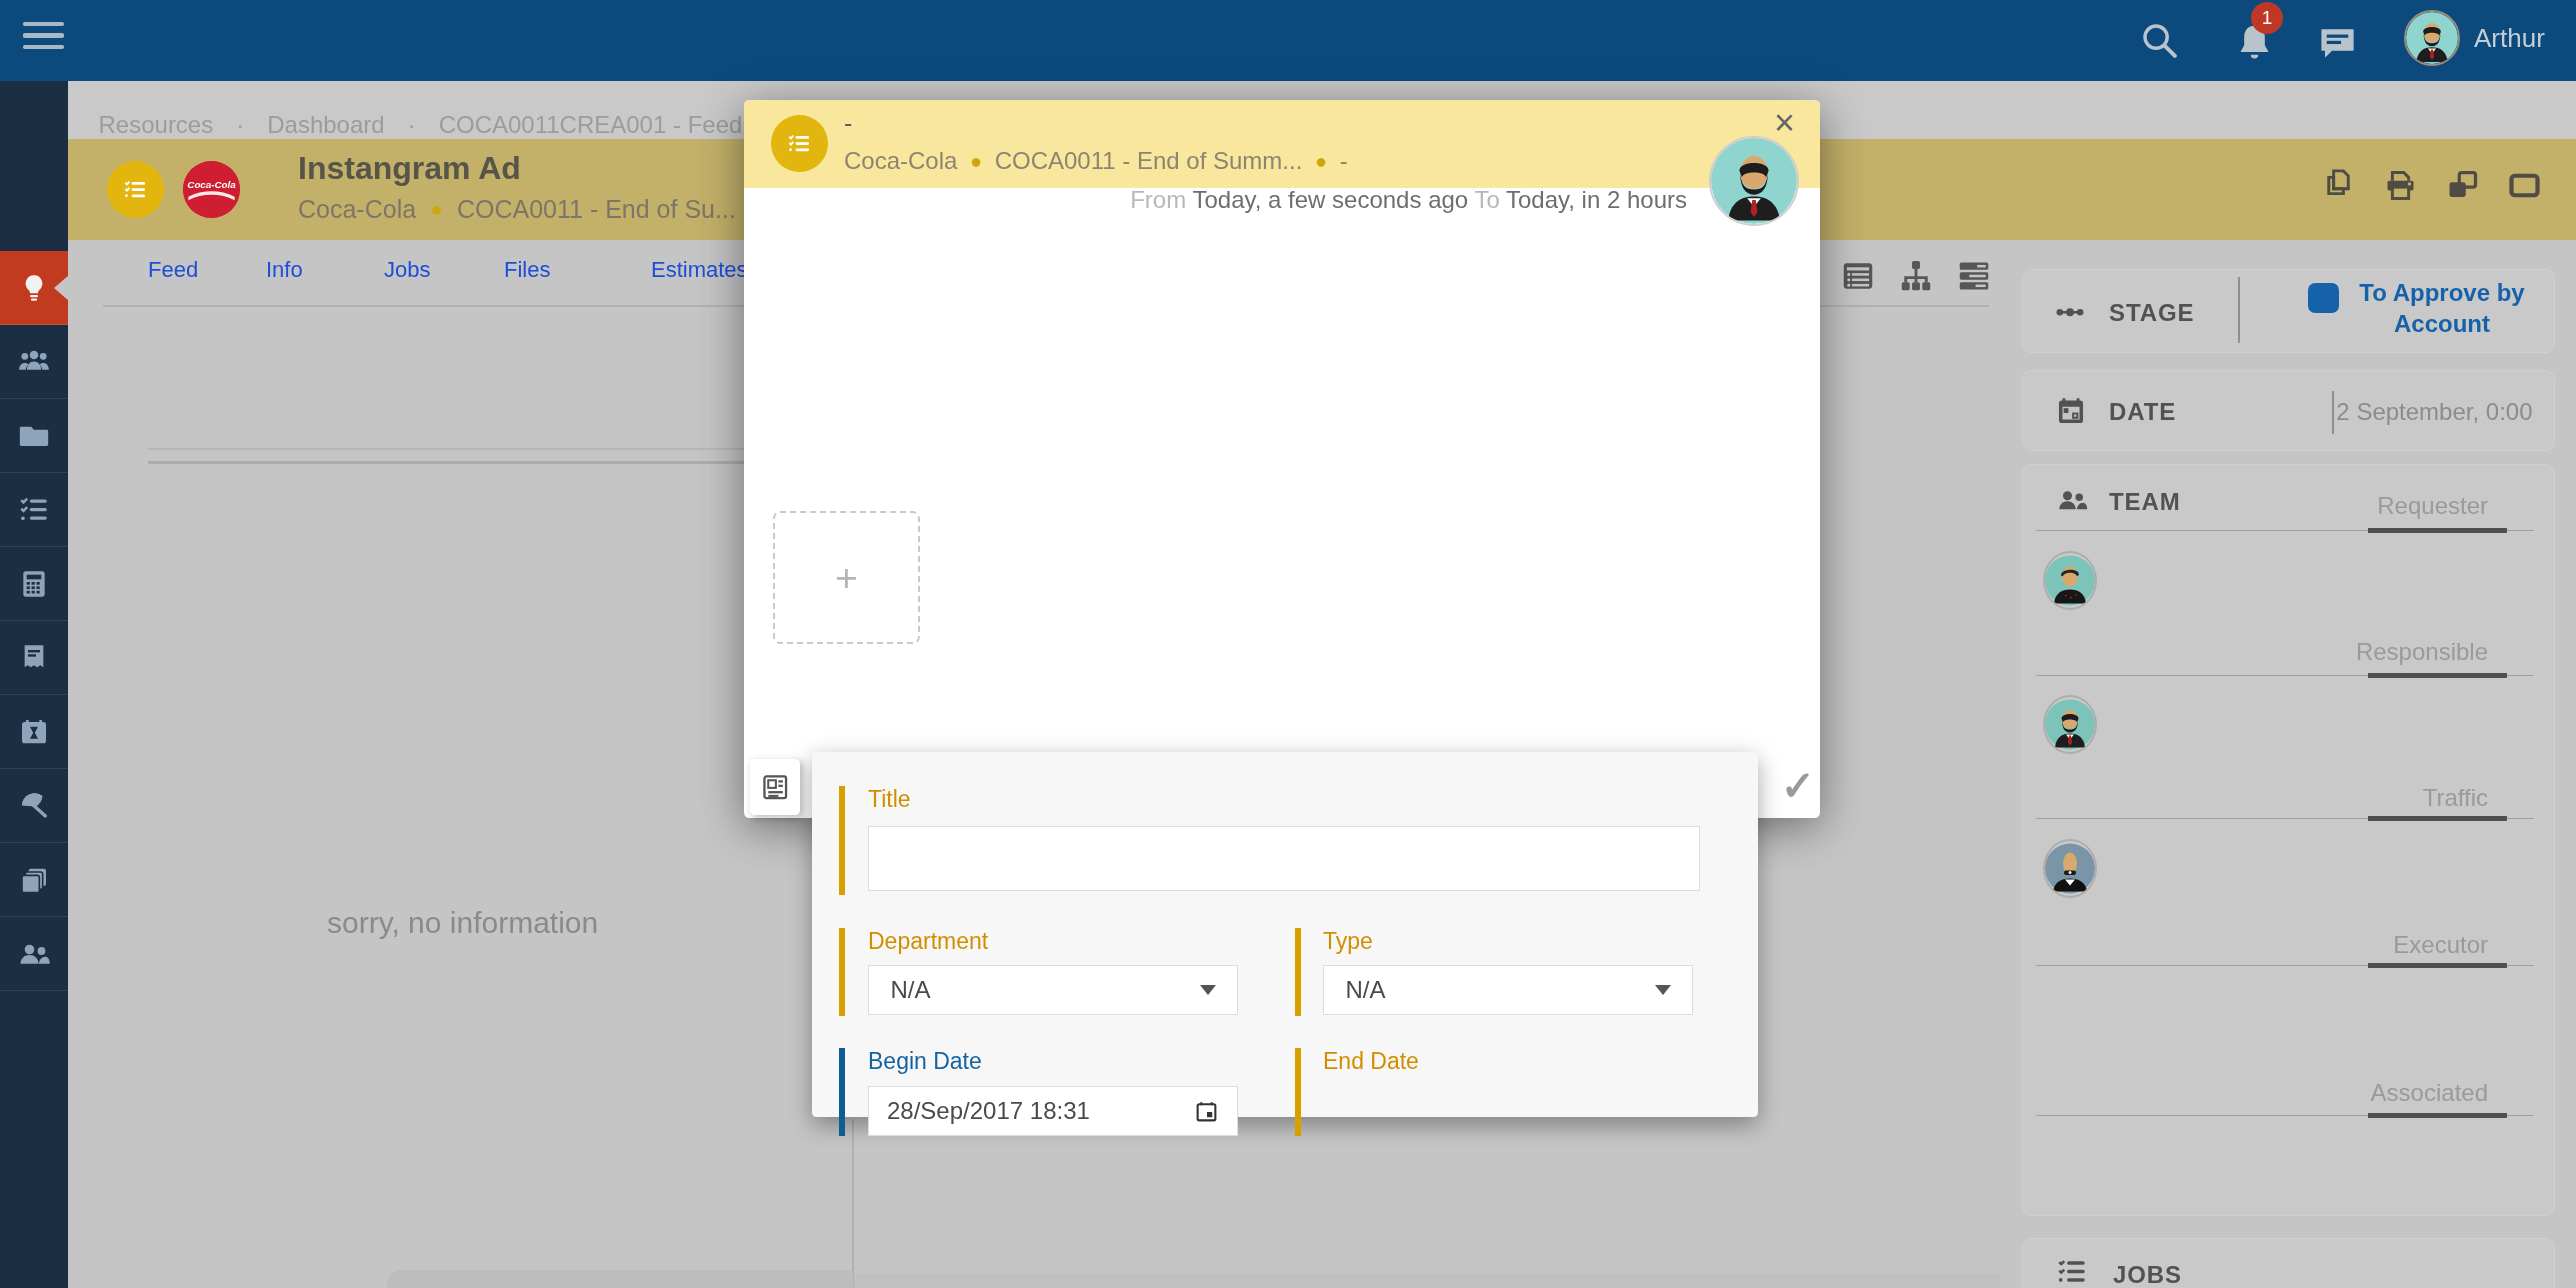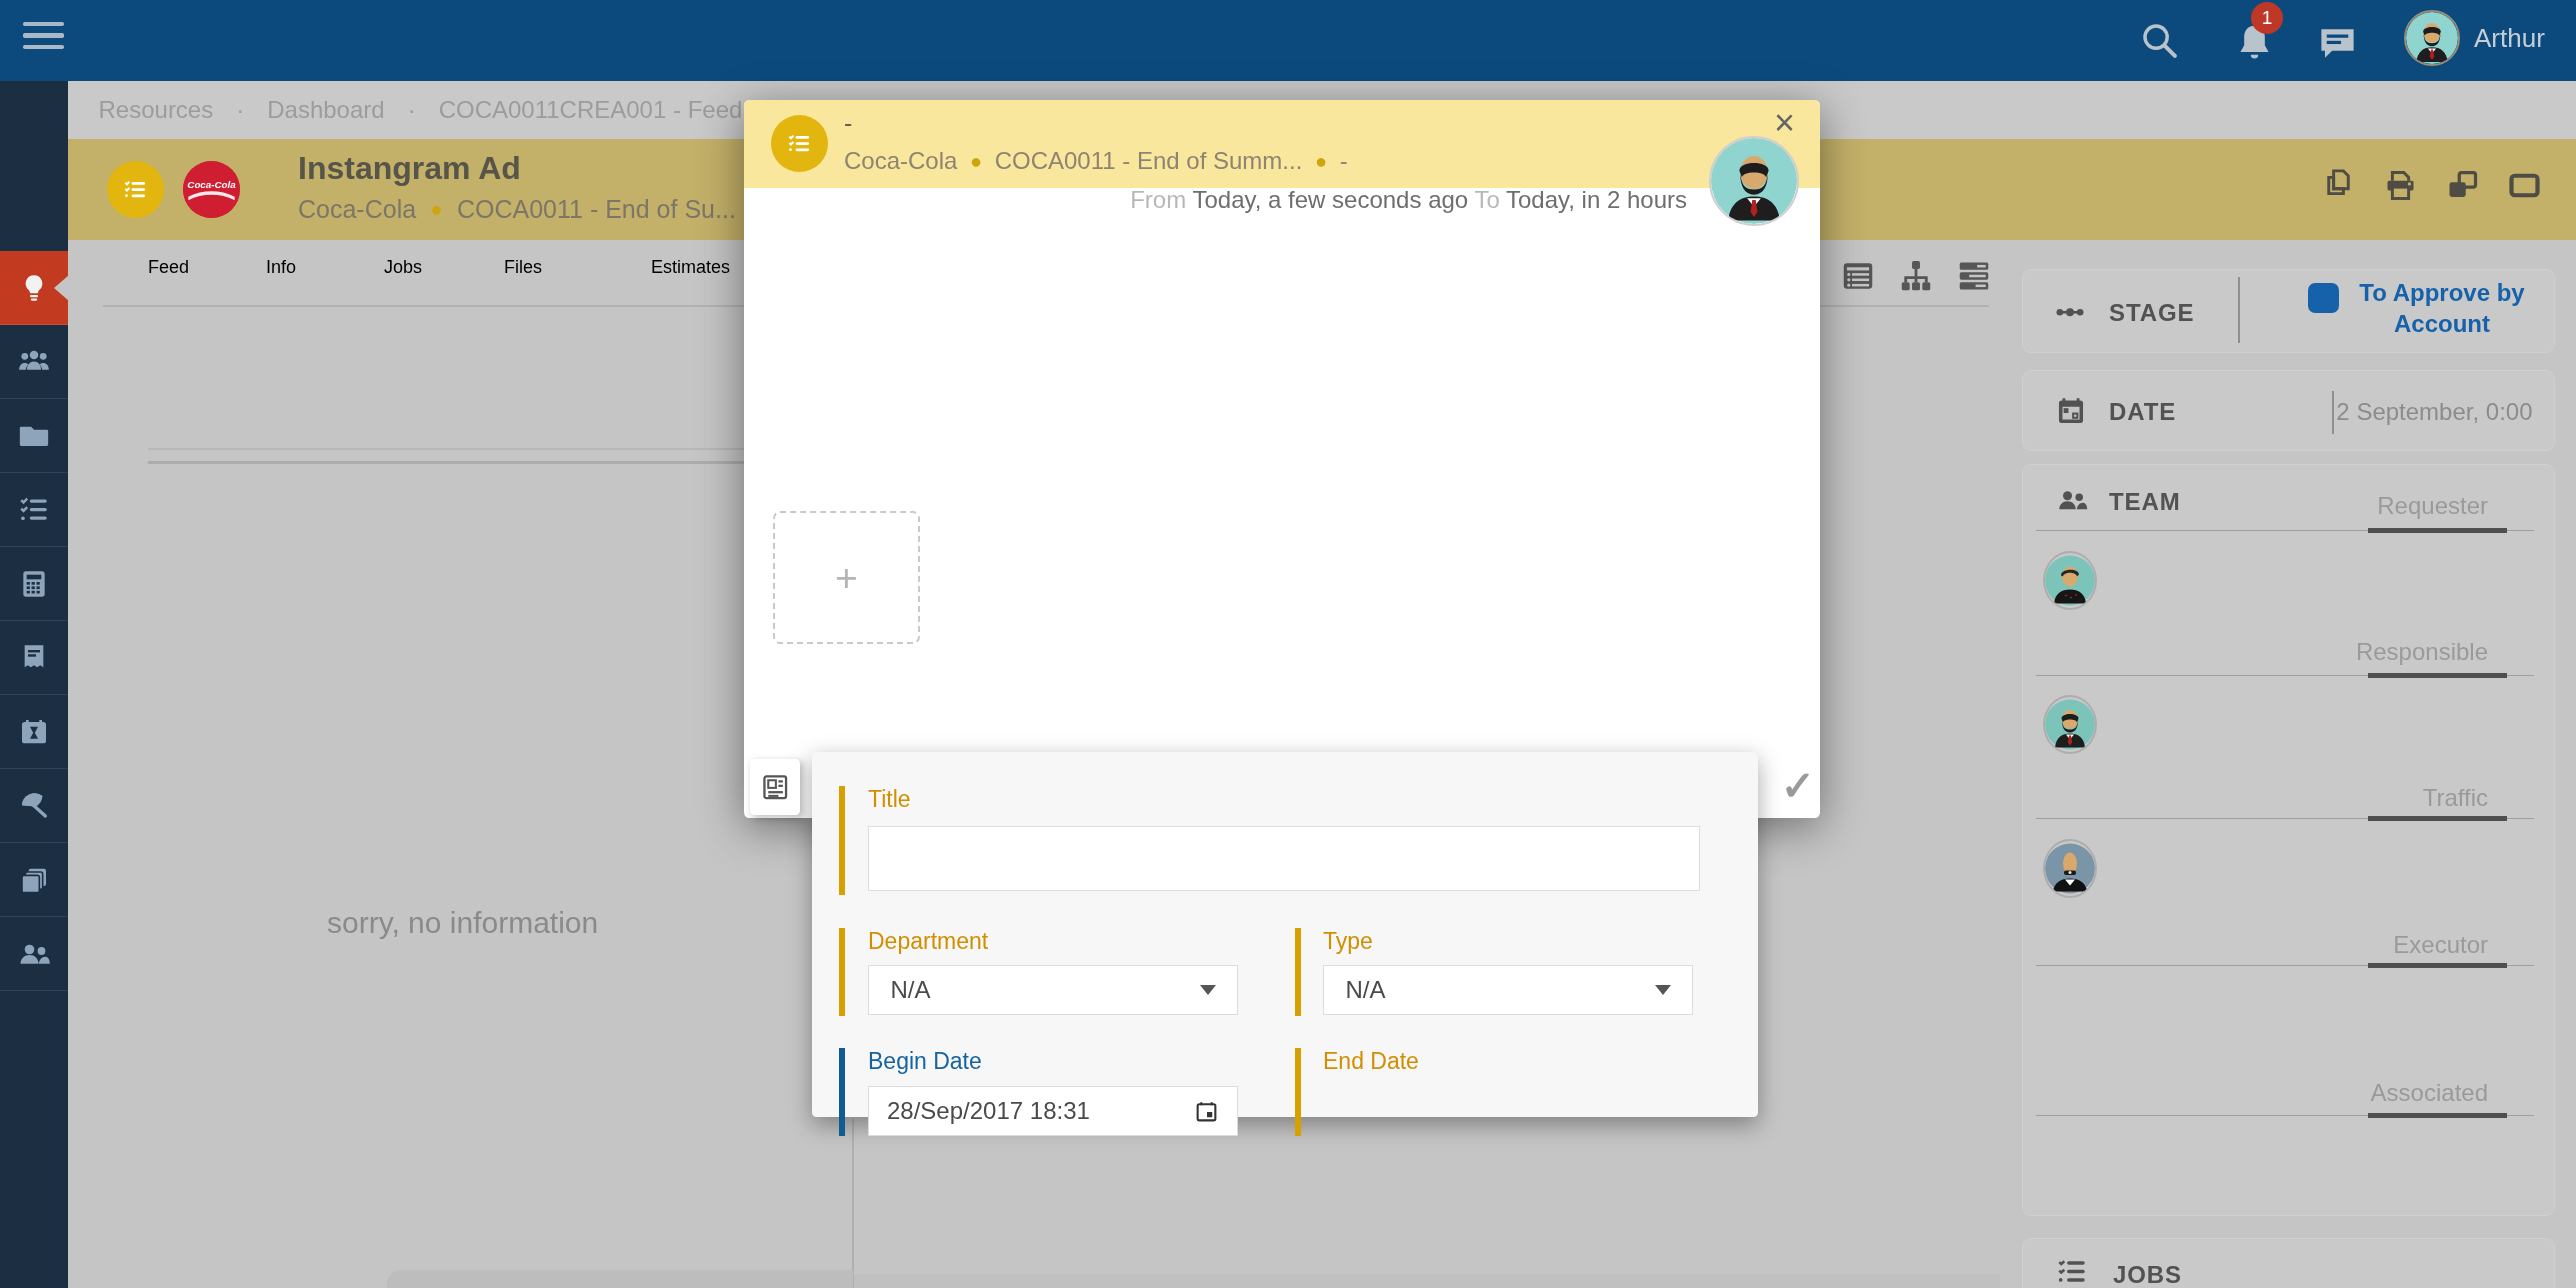--- a/index.html
+++ b/index.html
@@ -17,34 +17,34 @@
   
   #sidebar{position:absolute;left:0;top:81px;width:68px;height:1207px;background:#1c2e41;z-index:5;}
   .side-item{position:relative;width:68px;height:74px;display:flex;align-items:center;justify-content:center;
              border-bottom:0.9px solid rgba(255,255,255,0.10);}
   .side-item.active{background:#c23a20;}
   .side-item.active:after{content:"";position:absolute;right:-0.9px;top:50%;transform:translateY(-50%);
              border-top:13.5px solid transparent;border-bottom:13.5px solid transparent;border-right:15.2px solid #c5c5c5;}
 
   
   #crumbbar{position:absolute;left:68px;top:81px;width:2508px;height:58px;background:#c9c9c9;
-            display:flex;align-items:center;color:#9c9c9c;font-size:24px;}
+            display:flex;align-items:flex-end;color:#9c9c9c;font-size:24px;}
   #crumbbar span{margin-right:23px;}
   #goldbar{position:absolute;left:68px;top:139px;width:2508px;height:101px;background:#c3b069;}
   .gold-circle{position:absolute;left:39px;top:21.5px;width:57px;height:57px;border-radius:50%;background:#e2b60f;
                display:flex;align-items:center;justify-content:center;}
   .coca-circle{position:absolute;left:115px;top:21.5px;width:57px;height:57px;border-radius:50%;background:#cf1d32;
                display:flex;align-items:center;justify-content:center;overflow:hidden;}
   .proj-title{position:absolute;left:230px;top:10.8px;font-size:32px;color:#57544a;font-weight:600;}
   .proj-sub{position:absolute;left:230px;top:56px;font-size:25px;color:#7d7668;display:flex;align-items:center;gap:14.4px;}
   .gdot{color:#cfa50e;font-size:20px;}
   .gold-icons{position:absolute;right:32px;top:27px;display:flex;gap:23px;align-items:center;}
 
   
-  .tab{position:absolute;top:257px;font-size:18px;color:#000000;}
+  .tab{position:absolute;top:257px;font-size:22px;color:#1d4ed8;}
   #tabs-line{position:absolute;left:103px;top:305px;width:1886px;height:1.8px;background:#b2b2b2;}
   .view-icons{position:absolute;left:1839px;top:257px;display:flex;gap:20px;z-index:1;}
 
   
   #searchbox{position:absolute;left:466px;top:400px;width:466px;height:49px;border:1.8px solid #b0b0b0;border-radius:8px;
              display:flex;align-items:center;padding-left:20px;gap:12.6px;z-index:1;background:transparent;}
   #searchbox input{border:none;outline:none;background:transparent;font-size:24px;color:#6f6f6f;width:341px;}
   #searchbox input::placeholder{color:#8f8f8f;}
   .feed-line1{position:absolute;left:148px;top:448px;width:596px;height:1.8px;background:#b7b7b7;}
   .feed-line2{position:absolute;left:148px;top:461px;width:596px;height:2.7px;background:#acacac;}

